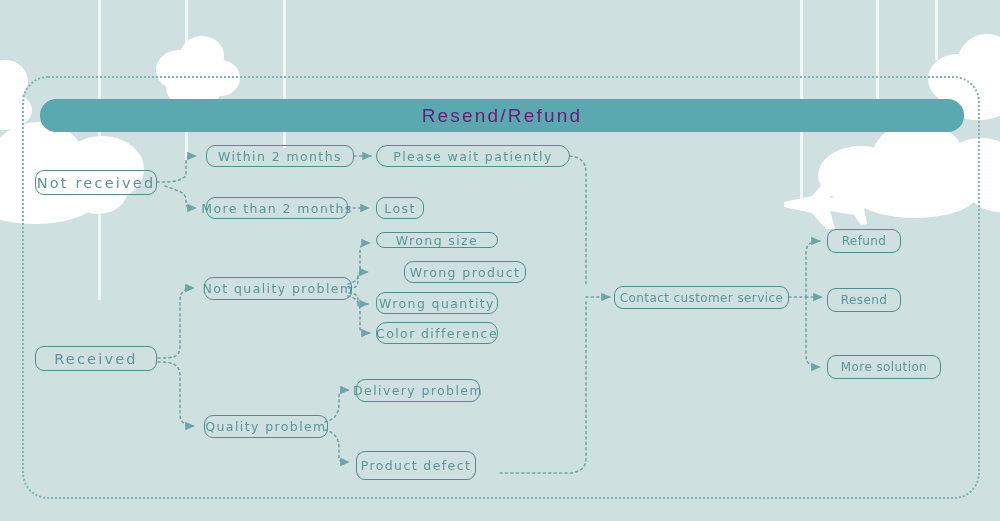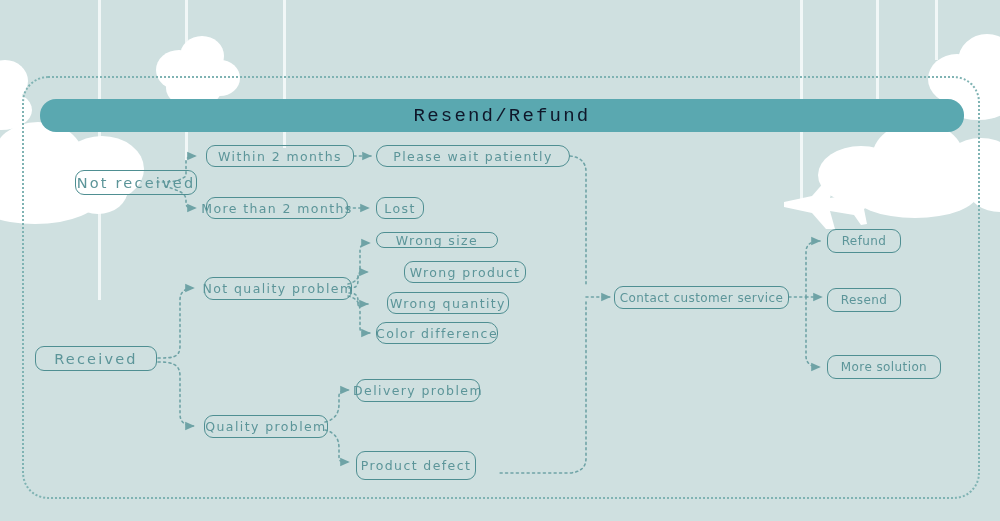--- a/index.html
+++ b/index.html
@@ -64,24 +64,24 @@
     top: 99px;
     width: 924px;
     height: 33px;
     background: #5aa8b0;
     border-radius: 16px;
     display: flex;
     align-items: center;
     justify-content: center;
   }
   .banner-title {
-    color: #0f172a;
+    color: #701a75;
     font-size: 19px;
     letter-spacing: 2.2px;
-    font-family: Liberation Mono, monospace;
+    font-family: Liberation Sans, sans-serif;
     font-weight: 400;
     white-space: nowrap;
   }
 
   
   .node {
     position: absolute;
     box-sizing: border-box;
     border: 1.4px solid #4f8f92;
     border-radius: 9px;
@@ -207,21 +207,21 @@
         <path d="M586,297 L610,297" marker-end="url(#ah)"></path>
 
         <path d="M789,297 L806,297"></path>
         <path d="M806,297 L806,252 C806,244 812,241 820,241" marker-end="url(#ah)"></path>
         <path d="M806,297 L822,297" marker-end="url(#ah)"></path>
         <path d="M806,297 L806,356 C806,364 812,367 820,367" marker-end="url(#ah)"></path>
       </g>
     </svg>
   </div>
 
-  <div class="node lead" style="left:35px;top:170px;width:122px;height:25px;margin-left:40px;">
+  <div class="node lead" style="left:35px;top:170px;width:122px;height:25px;">
     <span>Not received</span>
   </div>
 
   <div class="node lead" style="left:35px;top:346px;width:122px;height:25px;">
     <span>Received</span>
   </div>
 
   <div class="node" style="left:206px;top:145px;width:148px;height:22px;">
     <span>Within 2 months</span>
   </div>
@@ -247,21 +247,21 @@
   </div>
 
   <div class="node" style="left:376px;top:232px;width:122px;height:16px;">
     <span>Wrong size</span>
   </div>
 
   <div class="node" style="left:376px;top:261px;width:122px;height:22px;margin-left:28px;">
     <span>Wrong product</span>
   </div>
 
-  <div class="node" style="left:376px;top:292px;width:122px;height:22px;margin-left:11px;">
+  <div class="node" style="left:376px;top:292px;width:122px;height:22px;">
     <span>Wrong quantity</span>
   </div>
 
   <div class="node" style="left:376px;top:322px;width:122px;height:22px;border-radius:10px;">
     <span>Color difference</span>
   </div>
 
   <div class="node" style="left:356px;top:379px;width:124px;height:23px;">
     <span>Delivery problem</span>
   </div>

